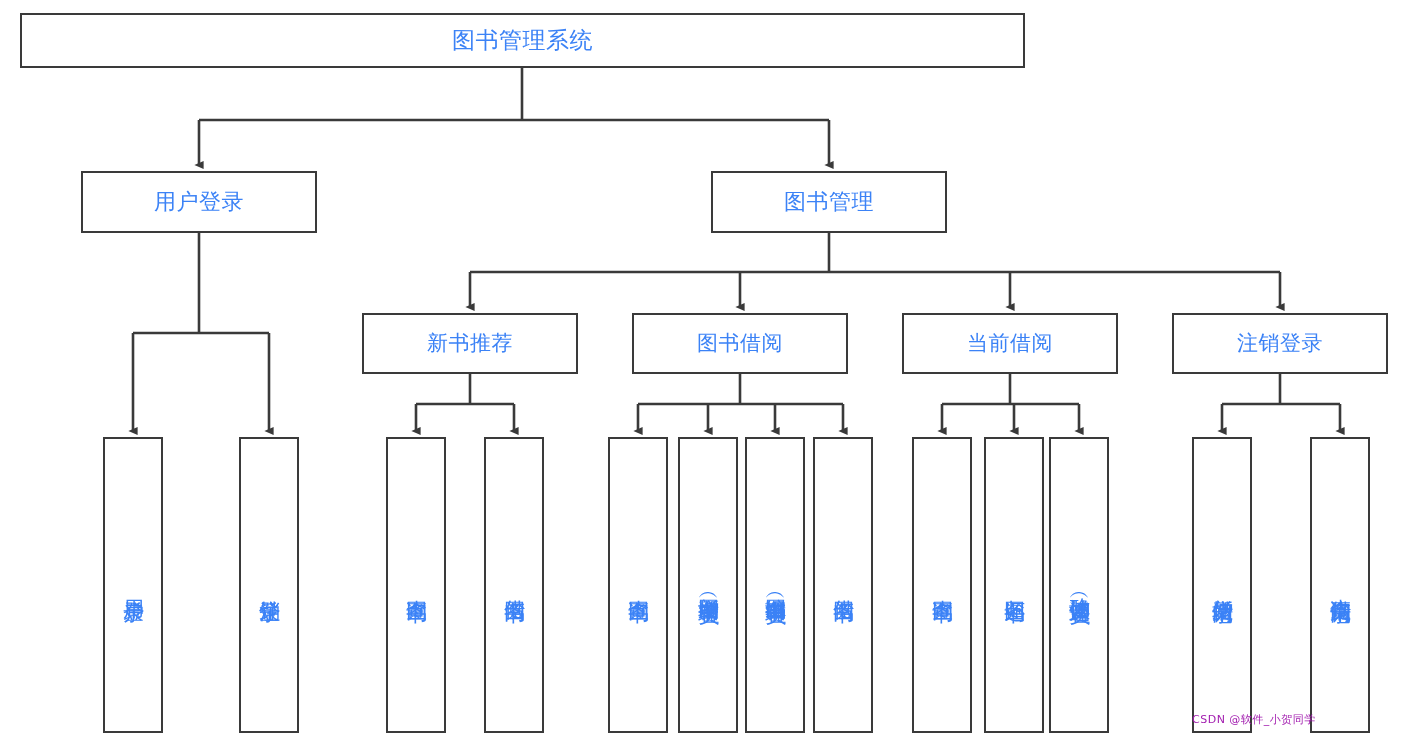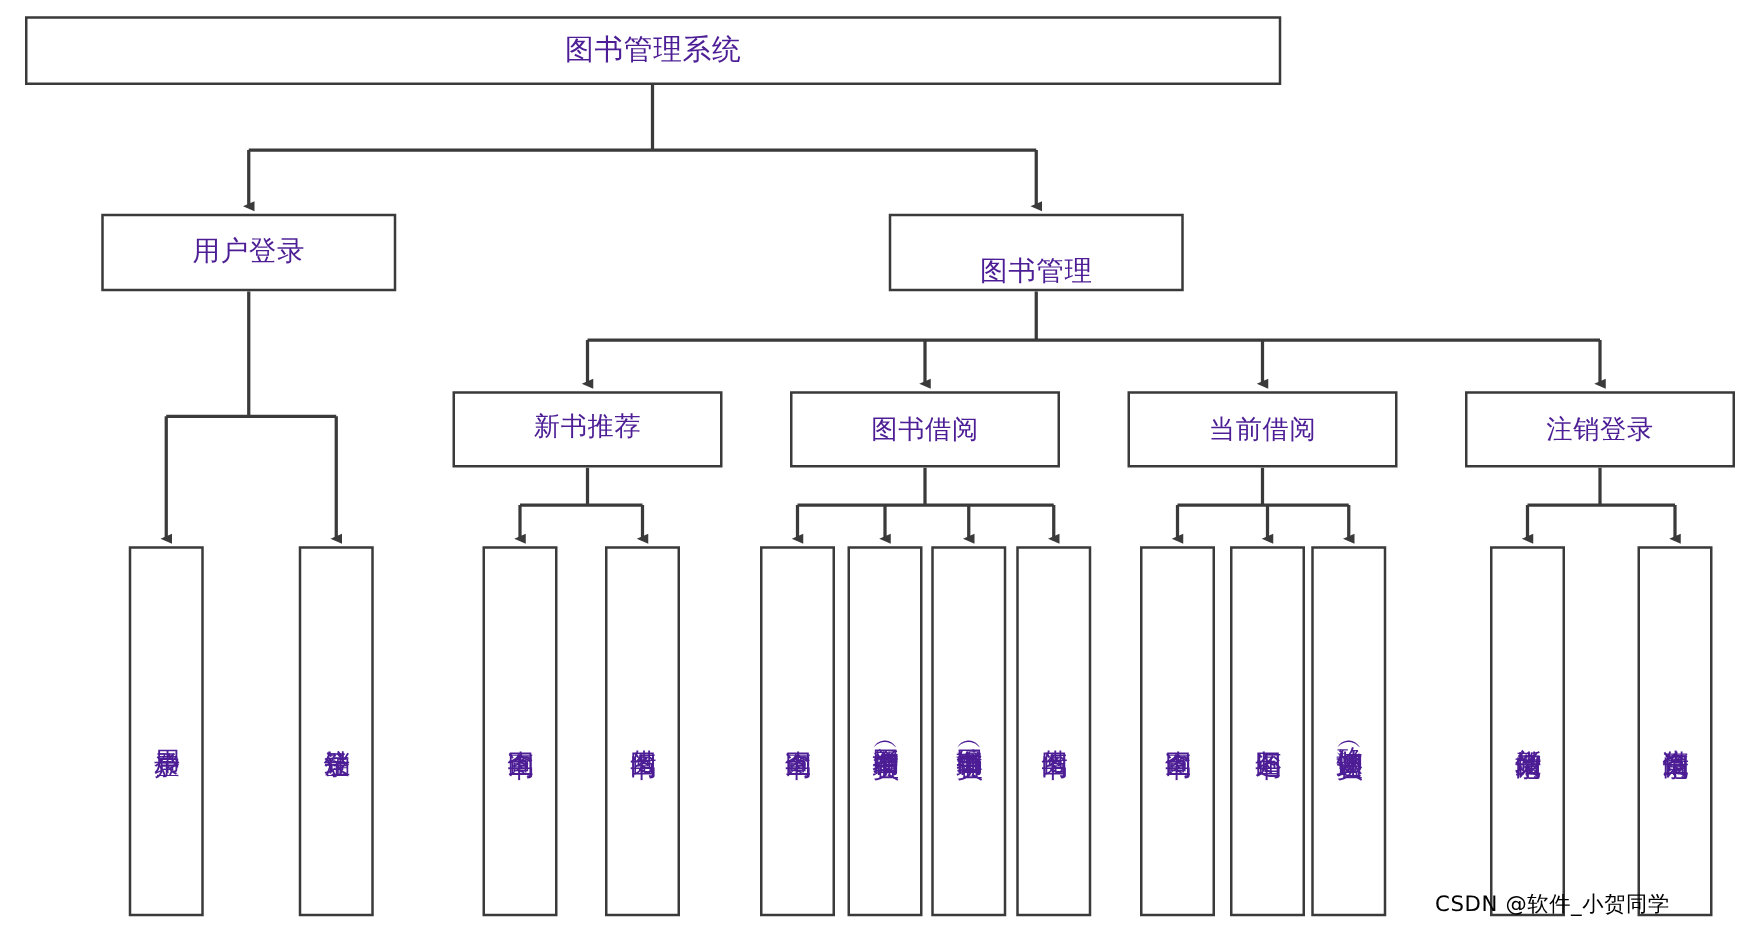--- a/index.html
+++ b/index.html
@@ -31,21 +31,21 @@
     position: absolute;
     box-sizing: border-box;
     background: #ffffff;
     border: 2px solid #3a3a3a;
     display: flex;
     align-items: center;
     justify-content: center;
     overflow: hidden;
   }
   .node-label {
-    color: #4c1d95;
+    color: #3b82f6;
     font-size: 22px;
     line-height: 1.12;
     letter-spacing: 0.5px;
     white-space: nowrap;
     text-align: center;
   }
   .node.root .node-label   { font-size: 23px; }
   .node.level2 .node-label { font-size: 22px; }
   .node.level3 .node-label { font-size: 21px; }
   .node.leaf {
@@ -55,24 +55,24 @@
   .node.leaf .node-label {
     writing-mode: vertical-rl;
     text-orientation: upright;
     font-size: 21px;
     line-height: 1.30;
     letter-spacing: 1px;
     white-space: normal;
   }
   .watermark {
     position: absolute;
-    left: 1148px;
+    left: 1192px;
     top: 712px;
-    font-size: 17px;
-    color: #000000;
+    font-size: 11px;
+    color: #a21caf;
     letter-spacing: 0.5px;
     white-space: nowrap;
     pointer-events: none;
   }
 </style>
 </head>
 <body>
 
 <div id="diagram-root">
 
@@ -141,25 +141,25 @@
     </g>
   </svg>
 
   <div class="node root" style="left: 20px; top: 13px; width: 1005px; height: 55px;">
     <span class="node-label">图书管理系统</span>
   </div>
 
   <div class="node level2" style="left: 81px; top: 171px; width: 236px; height: 62px;">
     <span class="node-label">用户登录</span>
   </div>
-  <div class="node level2" style="left: 711px; top: 171px; width: 236px; height: 62px; align-items: flex-end;">
+  <div class="node level2" style="left: 711px; top: 171px; width: 236px; height: 62px;">
     <span class="node-label">图书管理</span>
   </div>
 
-  <div class="node level3" style="left: 362px; top: 313px; width: 216px; height: 61px; font-family: Liberation Mono, monospace;">
+  <div class="node level3" style="left: 362px; top: 313px; width: 216px; height: 61px;">
     <span class="node-label">新书推荐</span>
   </div>
   <div class="node level3" style="left: 902px; top: 313px; width: 216px; height: 61px;">
     <span class="node-label">当前借阅</span>
   </div>
   <div class="node level3" style="left: 632px; top: 313px; width: 216px; height: 61px;">
     <span class="node-label">图书借阅</span>
   </div>
   <div class="node level3" style="left: 1172px; top: 313px; width: 216px; height: 61px;">
     <span class="node-label">注销登录</span>

